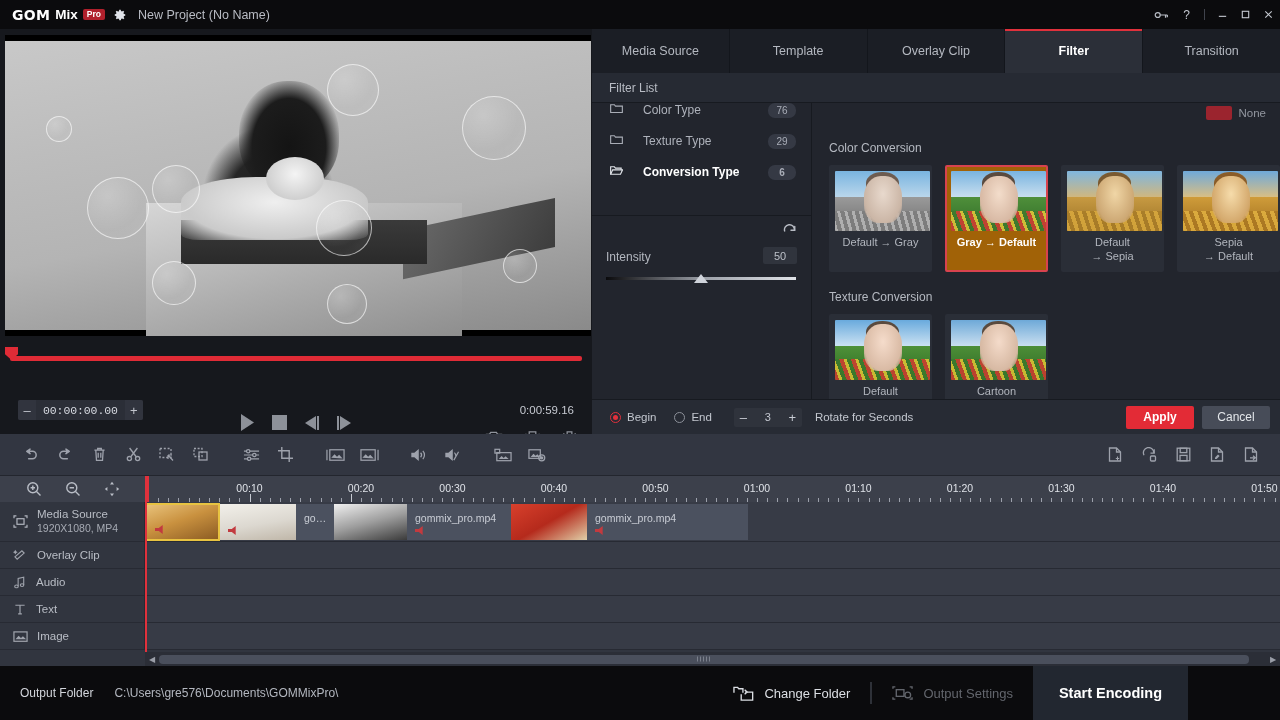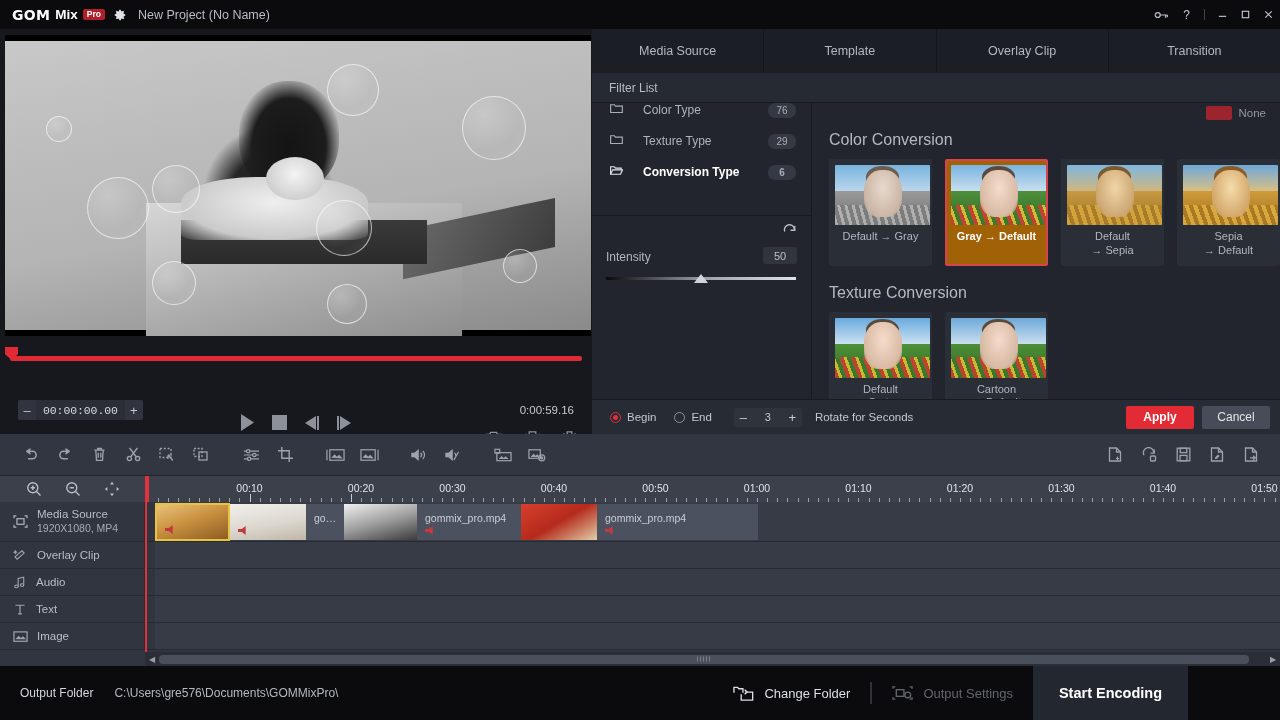--- a/index.html
+++ b/index.html
@@ -205,21 +205,21 @@
   .fl-right { flex: 1; background: #22252d; position: relative; }
   .none-row {
     position: absolute; right: 14px; top: 0px; height: 20px;
     display: flex; align-items: center; gap: 7px; overflow: hidden;
     opacity: .85;
   }
   .none-thumb {
     width: 26px; height: 14px; background: #b1242f; border-radius: 2px;
   }
   .none-lbl { font-size: 11.5px; color: #a5a9b2; }
-  .sec-title { font-size: 16px; color: #b5b9c1; margin: 28px 0 0 17px; }
+  .sec-title { font-size: 12px; color: #b5b9c1; margin: 38px 0 0 17px; }
   .thumb-row { display: flex; gap: 13px; margin: 10px 0 0 17px; }
   .thumb-card {
     width: 103px; background: #2a2e37; border-radius: 2px; padding: 4px 4px 0;
     cursor: pointer; border: 2px solid transparent; position: relative;
   }
   .thumb-card.selected { border-color: #d8434e; background: #a16207; }
   .thumb-img { width: 95px; height: 60px; border-radius: 1px; overflow: hidden; position: relative; }
   .thumb-cap {
     text-align: center; font-size: 11px; color: #b2b6be; line-height: 1.25;
     padding: 5px 2px 6px; min-height: 31px;
@@ -319,21 +319,21 @@
     display: flex;
   }
   .track-row.media { height: 40px; }
   .track-head {
     width: 145px; height: 100%; display: flex; align-items: center; gap: 9px;
     padding-left: 13px; border-right: 1px solid #272a33; background: #31353f;
   }
   .th-txt { line-height: 1.3; }
   .th-title { font-size: 11.5px; color: #b9bdc5; }
   .th-sub { font-size: 10.5px; color: #a6aab3; }
-  .track-body { flex: 1; position: relative; background: #373b46; margin-left: 10px; }
+  .track-body { flex: 1; position: relative; background: #373b46; }
   .clip {
     position: absolute; top: 2px; height: 36px; background: #4b515f;
     overflow: hidden; cursor: pointer;
   }
   .clip.selected { border: 2px solid #e8c341; top: 1px; height: 38px; }
   .clip-thumb { position: absolute; left: 0; top: 0; bottom: 0; }
   .clip-name {
     position: absolute; top: 8px; font-size: 10.5px; color: #c9cdd5;
     white-space: nowrap;
   }
@@ -527,20 +527,21 @@
         </div>
       </div>
     </div>
   </div>
 
   <div class="right-panel">
     <div class="tabs">
       <div class="tab">Media Source</div>
       <div class="tab">Template</div>
       <div class="tab">Overlay Clip</div>
+      <div class="tab active">Filter</div>
       <div class="tab">Transition</div>
     </div>
 
     <div class="filter-list-bar">Filter List</div>
 
     <div class="fl-body">
       <div class="fl-left">
 
         <div class="cat-item">
           <span>

